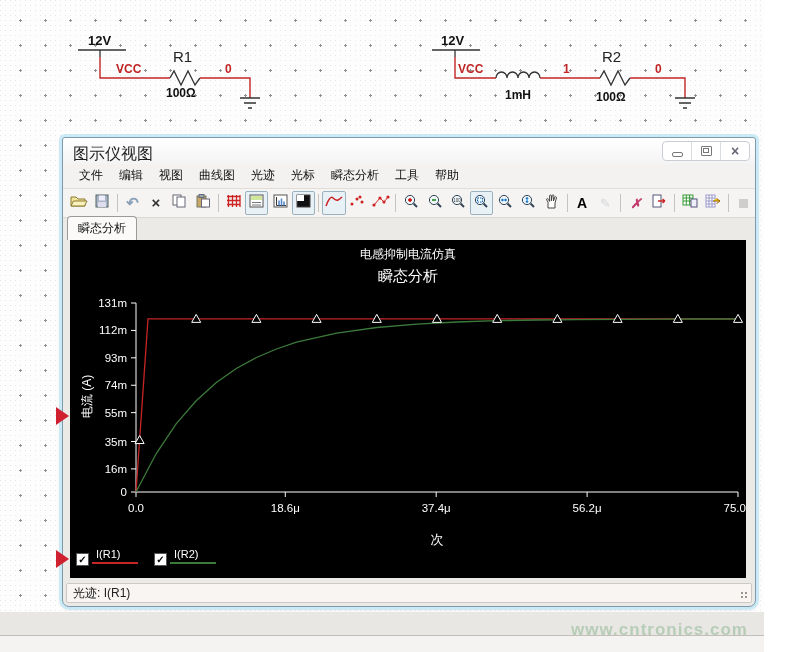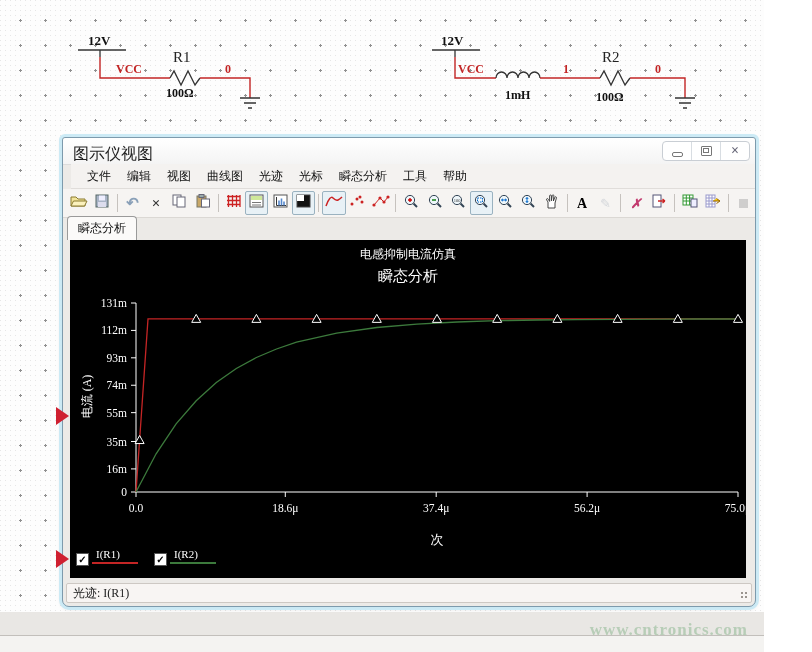--- a/index.html
+++ b/index.html
@@ -1,18 +1,18 @@
 <!DOCTYPE html>
 <html><head>
 <meta charset="utf-8">
 <style>
   html,body{margin:0;padding:0;}
   .screen{
     position:relative;width:764px;height:652px;overflow:hidden;
-    font-family:Liberation Serif, serif;
+    font-family:Liberation Sans, sans-serif;
     background-color:#fdfdfd;
     background-image:
       radial-gradient(#8f8f8f 1px, transparent 1.2px),
       radial-gradient(#e6e6e6 0.8px, transparent 1px);
     background-size:25px 25px, 5px 5px;
     background-position:8px 8px, 3px 3px;
   }
   
   .circuits{position:absolute;left:0;top:0;}
   .blk{stroke:#333;stroke-width:1.6;fill:none;}
@@ -32,21 +32,21 @@
     border-bottom:1px solid #dcdcdc;border-radius:3px 3px 0 0;}
   .wtitle{position:absolute;left:10px;top:6px;font-size:16px;color:#222;}
   .winbtns{position:absolute;right:5px;top:3px;display:flex;border:1px solid #c9ced4;border-radius:4px;background:#fff;}
   .wbtn{width:28px;height:18px;display:flex;align-items:center;justify-content:center;border-right:1px solid #d8dde2;cursor:default;}
   .wbtn:last-child{border-right:none;}
   .wg-minimize{width:9px;height:3px;border:1px solid #777;border-radius:2px;margin-top:6px;}
   .wg-restore{width:9px;height:8px;border:1px solid #777;border-radius:1px;position:relative;}
   .wg-restore:before{content:"";position:absolute;left:1px;top:1px;width:4px;height:3px;border:1px solid #777;}
   .wg-close{font-size:14px;font-weight:700;color:#667;line-height:10px;}
   .menubar{position:absolute;left:0;top:26px;right:0;height:25px;background:#f4f2f0;border-bottom:1px solid #e0ddda;
-    display:flex;align-items:center;padding-left:8px;box-sizing:border-box;margin-left:8px;}
+    display:flex;padding-left:8px;box-sizing:border-box;}
   .menu-item{font-size:12px;color:#111;padding:3px 8px;}
   .toolbar{position:absolute;left:0;top:51px;right:0;height:29px;background:#f6f4f2;border-bottom:1px solid #dbd8d4;
     display:flex;align-items:center;padding-left:4px;box-sizing:border-box;}
   .tb{width:25px;height:22px;display:flex;align-items:center;justify-content:center;border:1px solid transparent;border-radius:2px;}
   .tb.pressed{border:1px solid #9ab2c0;background:#e8f1f6;}
   .tb.dis{opacity:.45;}
   .tb .g{line-height:14px;}
   .sep{width:1px;height:18px;background:#c6c2be;margin:0 3px;}
   .tabstrip{position:absolute;left:0;top:80px;right:0;height:22px;background:#eceae7;}
   .tab{position:absolute;left:4px;bottom:0;padding:3px 10px 3px 10px;background:#fbfaf9;border:1px solid #9a9a9a;border-bottom:none;

